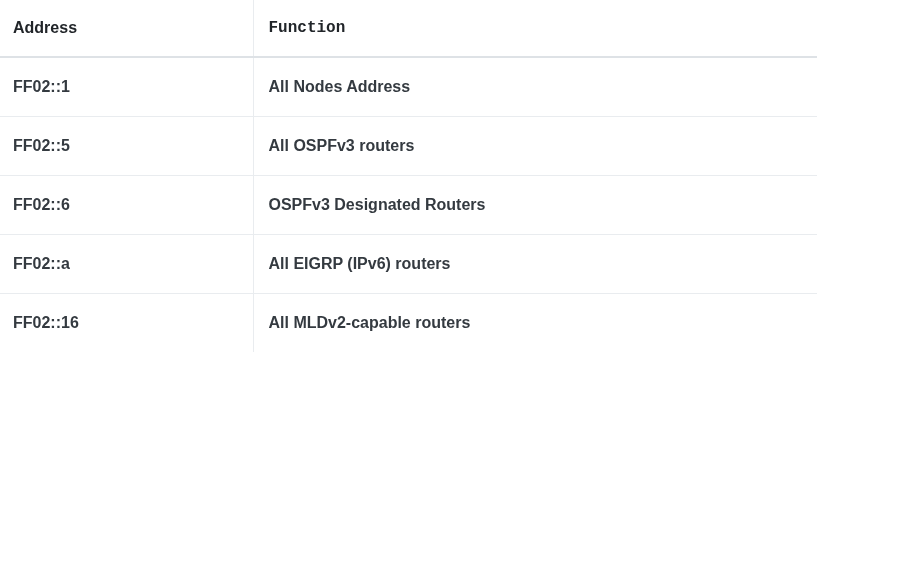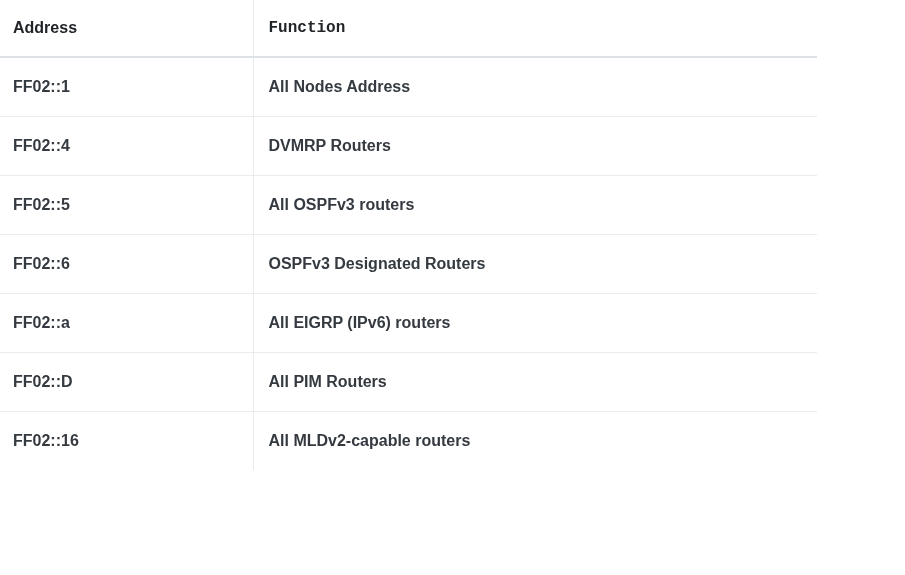--- a/index.html
+++ b/index.html
@@ -89,38 +89,30 @@
         <th class="th-address">Address</th>
         <th class="th-function">Function</th>
       </tr>
     </thead>
     <tbody>
         <tr>
           <td class="td-address">FF02::1</td>
           <td class="td-function">All Nodes Address</td>
         </tr>
         <tr>
-          <td class="td-address">FF02::4</td>
-          <td class="td-function">DVMRP Routers</td>
-        </tr>
-        <tr>
           <td class="td-address">FF02::5</td>
           <td class="td-function">All OSPFv3 routers</td>
         </tr>
         <tr>
           <td class="td-address">FF02::6</td>
           <td class="td-function">OSPFv3 Designated Routers</td>
         </tr>
         <tr>
           <td class="td-address">FF02::a</td>
           <td class="td-function">All EIGRP (IPv6) routers</td>
         </tr>
         <tr>
-          <td class="td-address">FF02::D</td>
-          <td class="td-function">All PIM Routers</td>
-        </tr>
-        <tr>
           <td class="td-address">FF02::16</td>
           <td class="td-function">All MLDv2-capable routers</td>
         </tr>
       </tbody>
   </table>
 </div>
 
 </body></html>

